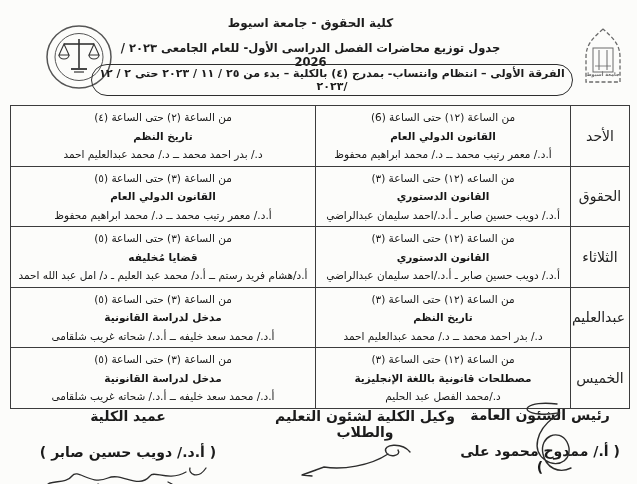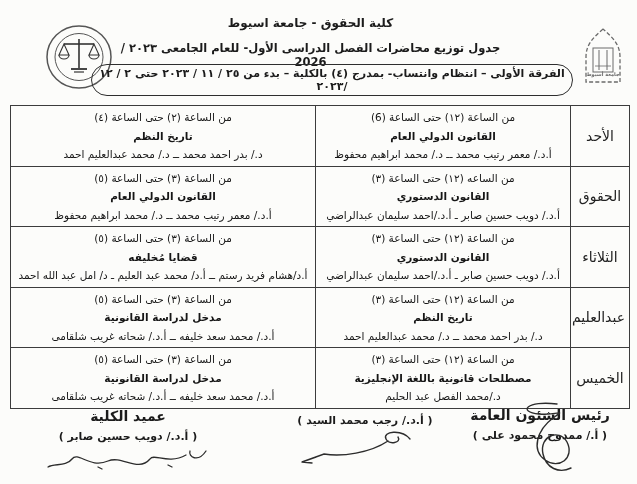--- a/index.html
+++ b/index.html
@@ -48,21 +48,21 @@
   }
   td.day{width:50px;font-size:14px;color:#222;}
   td.lec1{width:246px;}
   td.lec2{width:296px;}
   .t,.s,.l{font-size:10.5px;line-height:18.5px;color:#161616;white-space:nowrap;overflow:hidden;}
   .s{font-weight:bold;}
 
   
   .sig-block{position:absolute;text-align:center;}
   .sig-title{font-size:14px;font-weight:bold;}
-  .sig-name{font-size:11px;font-weight:bold;margin-top:6px;}
+  .sig-name{font-size:14px;font-weight:bold;margin-top:20px;}
   .sig-right{top:407px;right:12px;width:170px;}
   .sig-mid{top:408px;left:275px;width:180px;}
   .sig-left{top:408px;left:28px;width:200px;}
   .sig-svg{display:block;margin:0 auto;}
   .sig-overlay{position:absolute;pointer-events:none;}
 </style>
 </head>
 <body>
 
 <div class="page">
@@ -172,21 +172,21 @@
 
   <div class="sig-block sig-right">
     <div class="sig-title">رئيس الشئون العامة</div>
     <div class="sig-name">( أ./ ممدوح محمود على )</div>
   </div>
   <svg class="sig-overlay" style="top:398px;right:40px;" width="110" height="80" viewBox="0 0 110 80">
     <path d="M70 6 C40 2 30 14 52 16 C70 18 80 10 66 20 C50 32 44 52 58 62 C72 72 88 60 80 44 C72 30 52 38 56 56 C59 70 72 76 84 70" fill="none" stroke="#2c2c2c" stroke-width="1.4" stroke-linecap="round"></path>
   </svg>
 
   <div class="sig-block sig-mid">
-    <div class="sig-name">( أ.د./ رجب محمد السيد )</div>
+    <div class="sig-title">وكيل الكلية لشئون التعليم والطلاب</div>
     <svg class="sig-svg" width="150" height="38" viewBox="0 0 150 38">
       <path d="M120 12 C112 2 92 4 96 12 C99 18 112 16 108 10 M98 14 C80 26 52 30 34 27 L12 35 L26 30 M12 35 L22 36" fill="none" stroke="#2c2c2c" stroke-width="1.4" stroke-linecap="round"></path>
     </svg>
   </div>
 
   <div class="sig-block sig-left">
     <div class="sig-title">عميد الكلية</div>
     <div class="sig-name">( أ.د./ دويب حسين صابر )</div>
     <svg class="sig-svg" width="180" height="30" viewBox="0 0 180 30">
       <path d="M168 8 C160 20 150 14 152 8 M148 12 C130 22 116 10 112 16 C100 30 84 12 70 18 C52 26 40 8 34 16 C28 24 16 20 10 24 M60 24 l4 2 M130 22 l4 2" fill="none" stroke="#2c2c2c" stroke-width="1.3" stroke-linecap="round"></path>

